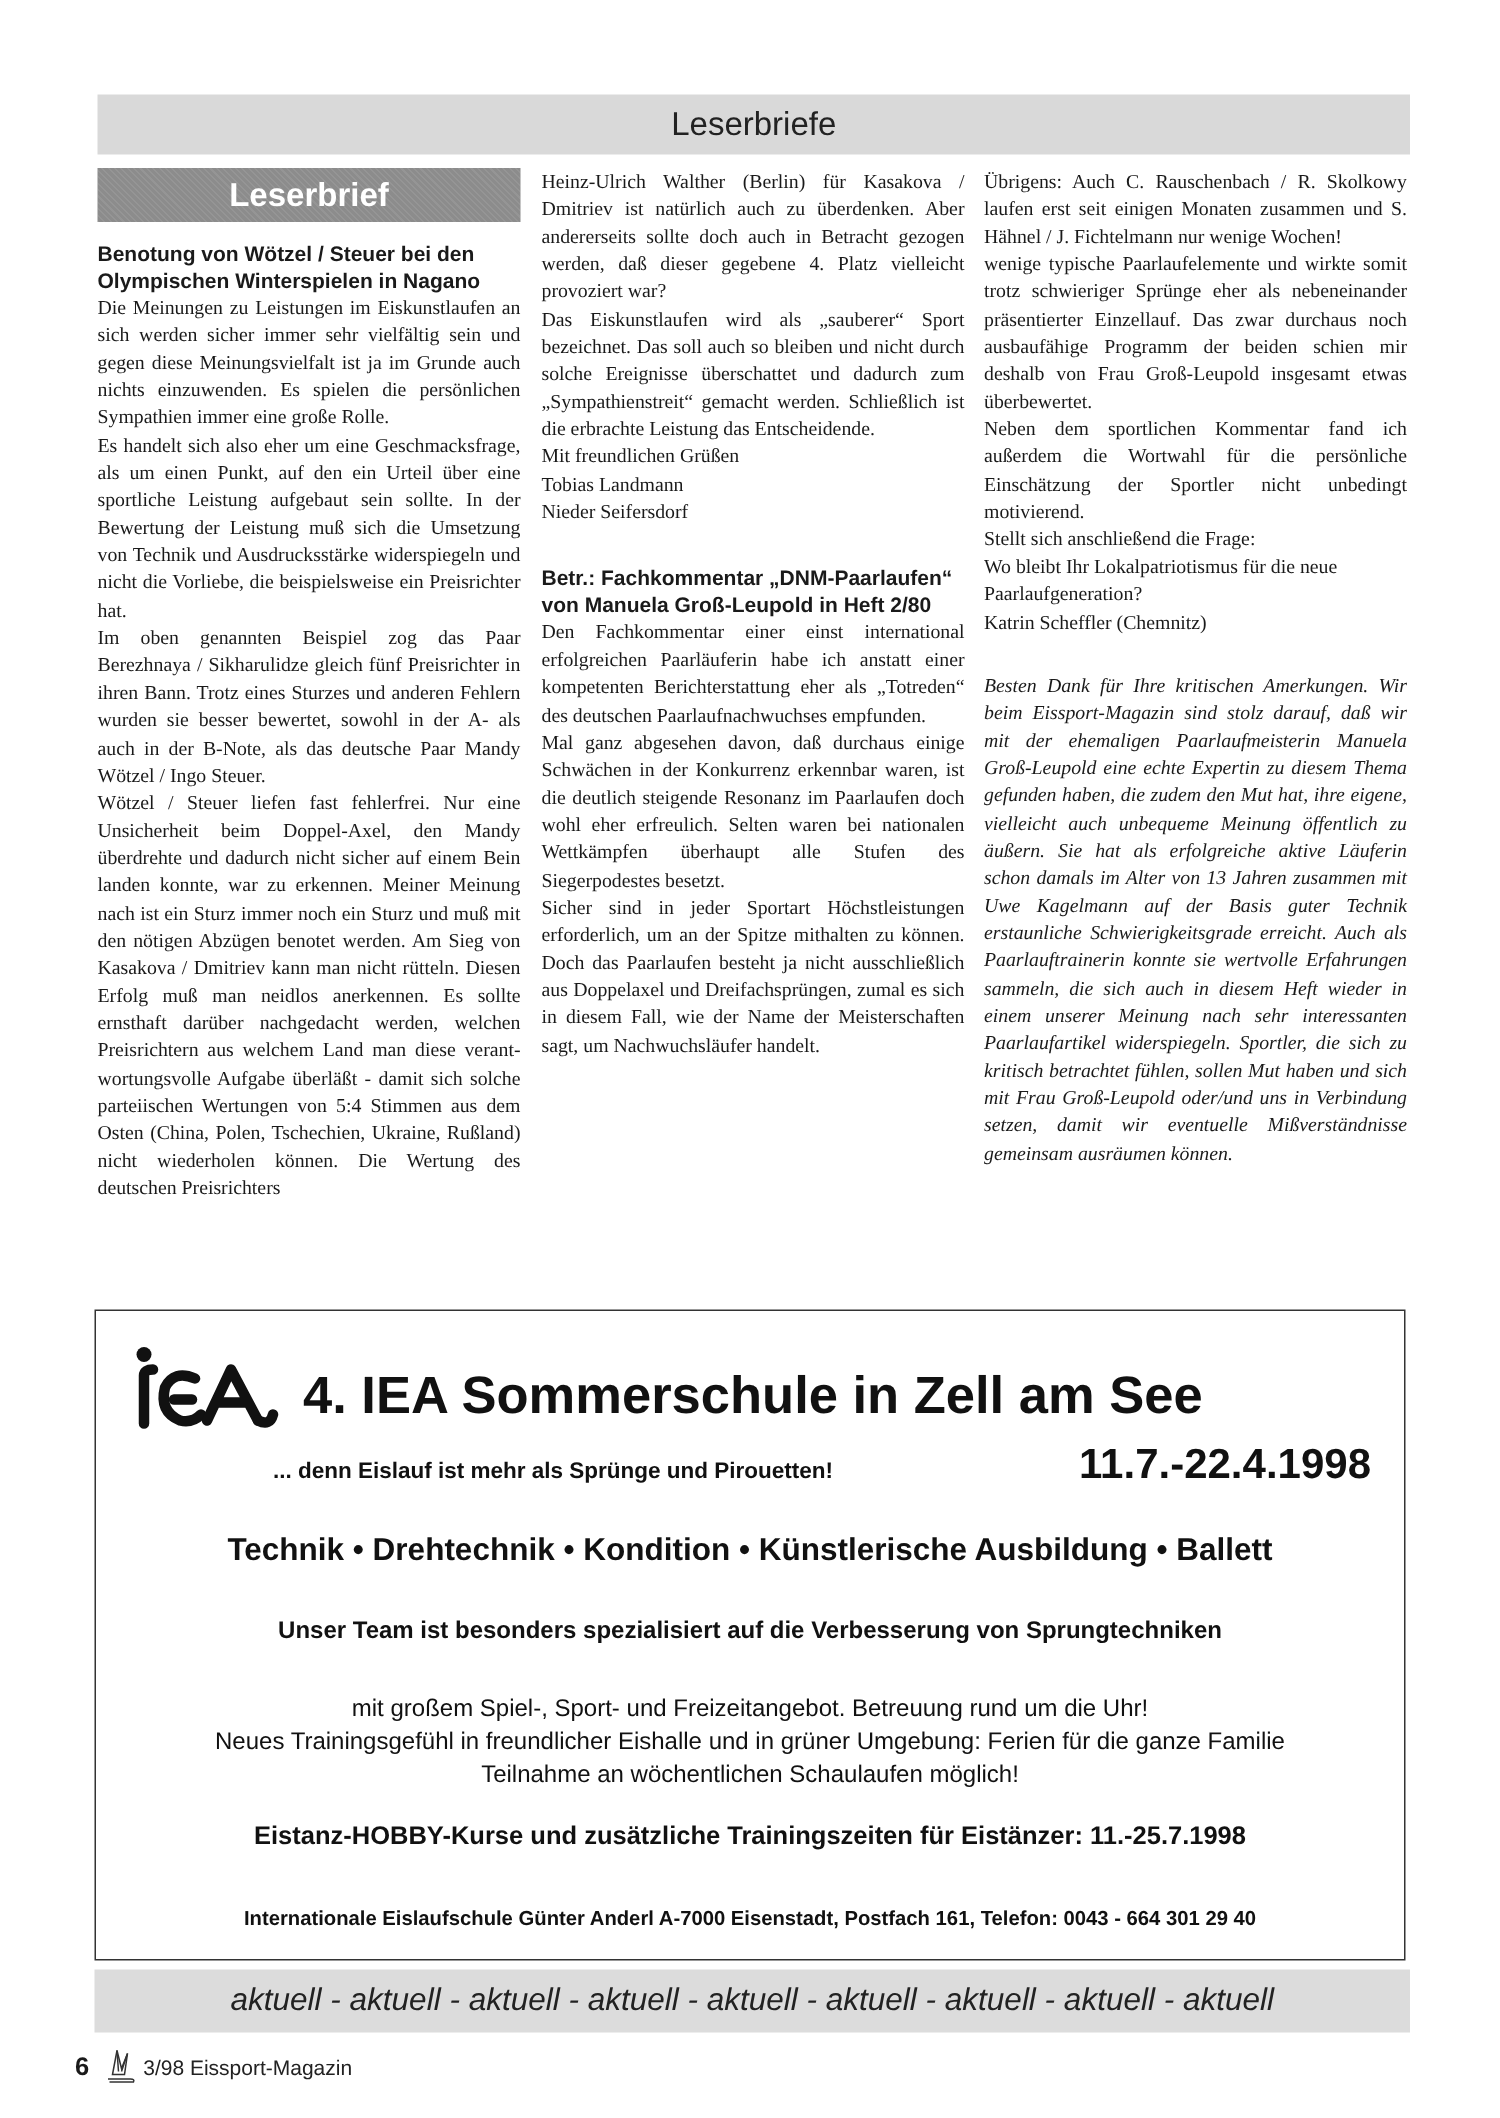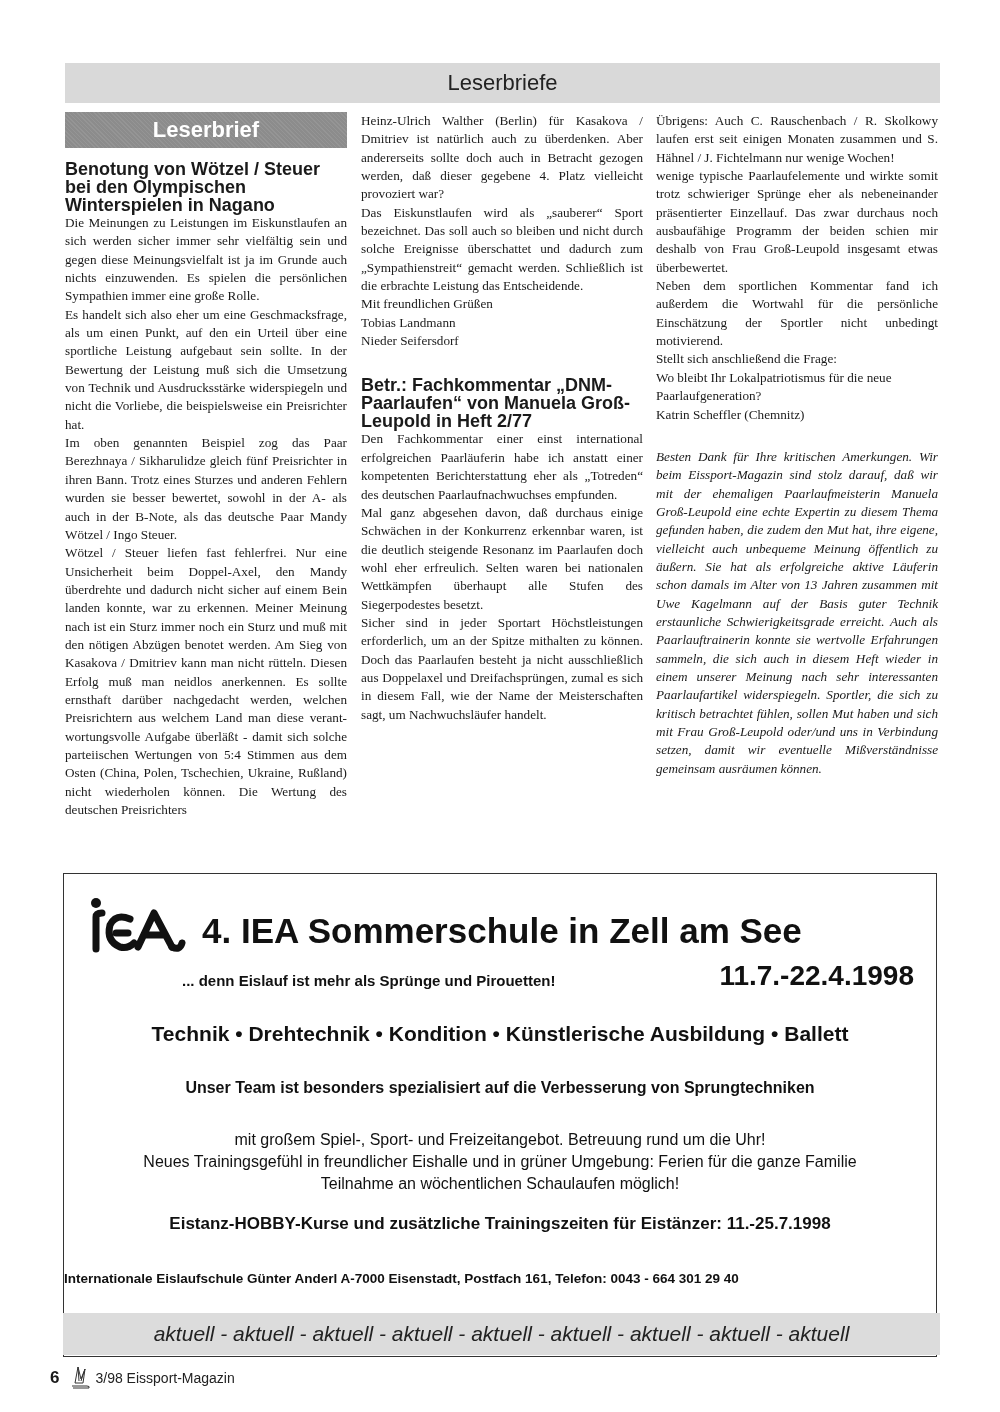--- a/index.html
+++ b/index.html
@@ -19,41 +19,41 @@
     .col3 { left: 656px; }
     .col p { margin: 0; hyphens: manual; }
     .leserbrief-box {
       width: 282px; height: 36px; background: #8c8c8c;
       background-image: repeating-linear-gradient(45deg, rgba(255,255,255,0.08) 0 1px, transparent 1px 3px);
       display: flex; align-items: center; justify-content: center;
       font-family: "Liberation Sans", sans-serif; font-weight: bold; font-size: 22px; color: #ffffff;
       margin-bottom: 12px;
     }
     .letter-title {
-      font-family: "Liberation Sans", sans-serif; font-weight: bold; font-size: 18px; line-height: 18px;
+      font-family: "Liberation Sans", sans-serif; font-weight: bold; font-size: 14px; line-height: 18px;
       text-align: left; margin: 0 0 0 0;
     }
     .col2 .letter-title { margin-top: 26px; }
     .closing { text-align: left; }
     .editor-note { font-style: italic; margin-top: 24px !important; }
 
     .ad {
-      position: absolute; left: 63px; top: 873px; width: 874px; height: 484px;
+      position: absolute; left: 63px; top: 873px; width: 874px; height: 434px;
       border: 1.5px solid #333; box-sizing: border-box; font-family: "Liberation Sans", sans-serif;
     }
     .ad-logo { position: absolute; left: 22px; top: 17px; width: 100px; height: 66px; }
     .ad-headline { position: absolute; left: 138px; top: 37px; font-size: 35px; font-weight: bold; color: #111; white-space: nowrap; }
     .ad-tagline { position: absolute; left: 118px; top: 98px; font-size: 15px; font-weight: bold; color: #111; white-space: nowrap; }
     .ad-dates { position: absolute; right: 22px; top: 86px; font-size: 28px; font-weight: bold; color: #111; white-space: nowrap; }
     .ad-subjects { position: absolute; left: 0; right: 0; top: 148px; text-align: center; font-size: 21px; font-weight: bold; color: #111; }
     .ad-team { position: absolute; left: 0; right: 0; top: 205px; text-align: center; font-size: 16px; font-weight: bold; color: #111; }
     .ad-desc { position: absolute; left: 0; right: 0; top: 255px; text-align: center; font-size: 16px; line-height: 22px; color: #111; }
     .ad-desc div { white-space: nowrap; }
     .ad-hobby { position: absolute; left: 0; right: 0; top: 340px; text-align: center; font-size: 17px; font-weight: bold; color: #111; }
-    .ad-address { position: absolute; left: 0; right: 0; top: 397px; text-align: left; font-size: 13.5px; font-weight: bold; color: #111; }
+    .ad-address { position: absolute; left: 0; right: 0; top: 397px; text-align: center; font-size: 13.5px; font-weight: bold; color: #111; }
 
     .aktuell-bar {
       position: absolute; left: 63px; top: 1313px; width: 877px; height: 42px; background: #dcdcdc;
       display: flex; align-items: center; justify-content: center;
       font-family: "Liberation Sans", sans-serif; font-style: italic; font-size: 21px; color: #222; white-space: nowrap;
     }
     .footer { position: absolute; left: 50px; top: 1363px; height: 30px; display: flex; align-items: center; font-family: "Liberation Sans", sans-serif; }
     .page-number { font-weight: bold; font-size: 17px; margin-right: 10px; }
     .footer-logo { width: 22px; height: 26px; margin-right: 4px; }
     .footer-issue { font-size: 14px; color: #222; }
@@ -75,21 +75,21 @@
 </div>
 
 <div class="col col2">
   <div id="letter1-cont">
       <p>Heinz-Ulrich Walther (Berlin) für Kasakova / Dmitriev ist natürlich auch zu überdenken. Aber andererseits sollte doch auch in Betracht gezogen werden, daß dieser gegebene 4. Platz vielleicht provoziert war?</p>
       <p>Das Eiskunstlaufen wird als „sauberer“ Sport bezeichnet. Das soll auch so bleiben und nicht durch solche Ereignisse überschattet und da­durch zum „Sympathienstreit“ gemacht wer­den. Schließlich ist die erbrachte Leistung das Entscheidende.</p>
       <p class="closing">Mit freundlichen Grüßen</p>
       <p class="closing">Tobias Landmann</p>
       <p class="closing">Nieder Seifersdorf</p>
     </div>
-  <p class="letter-title">Betr.: Fachkommentar „DNM-Paarlau­fen“ von Manuela Groß-Leupold in Heft 2/77</p>
+  <p class="letter-title">Betr.: Fachkommentar „DNM-Paarlau­fen“ von Manuela Groß-Leupold in Heft 2/80</p>
   <div id="letter2-body">
       <p>Den Fachkommentar einer einst international erfolgreichen Paarläuferin habe ich anstatt ei­ner kompetenten Berichterstattung eher als „Totreden“ des deutschen Paarlaufnachwuch­ses empfunden.</p>
       <p>Mal ganz abgesehen davon, daß durchaus eini­ge Schwächen in der Konkurrenz erkennbar waren, ist die deutlich steigende Resonanz im Paarlaufen doch wohl eher erfreulich. Selten waren bei nationalen Wettkämpfen überhaupt alle Stufen des Siegerpodestes besetzt.</p>
       <p>Sicher sind in jeder Sportart Höchstleistungen erforderlich, um an der Spitze mithalten zu können. Doch das Paarlaufen besteht ja nicht ausschließlich aus Doppelaxel und Dreifach­sprüngen, zumal es sich in diesem Fall, wie der Name der Meisterschaften sagt, um Nach­wuchsläufer handelt.</p>
     </div>
 </div>
 
 <div class="col col3">
   <div id="letter2-cont">
       <p>Übrigens: Auch C. Rauschenbach / R. Skol­kowy laufen erst seit einigen Monaten zusam­men und S. Hähnel / J. Fichtelmann nur weni­ge Wochen!</p>

